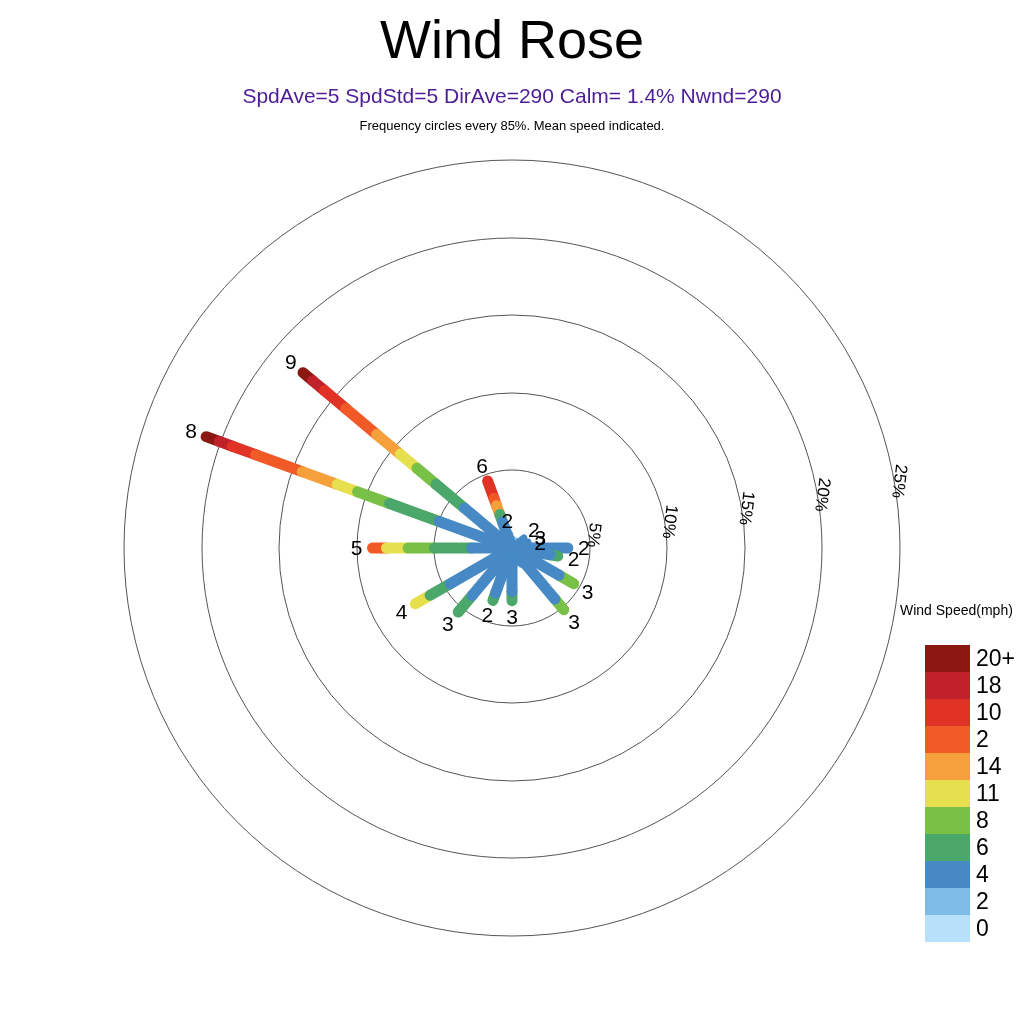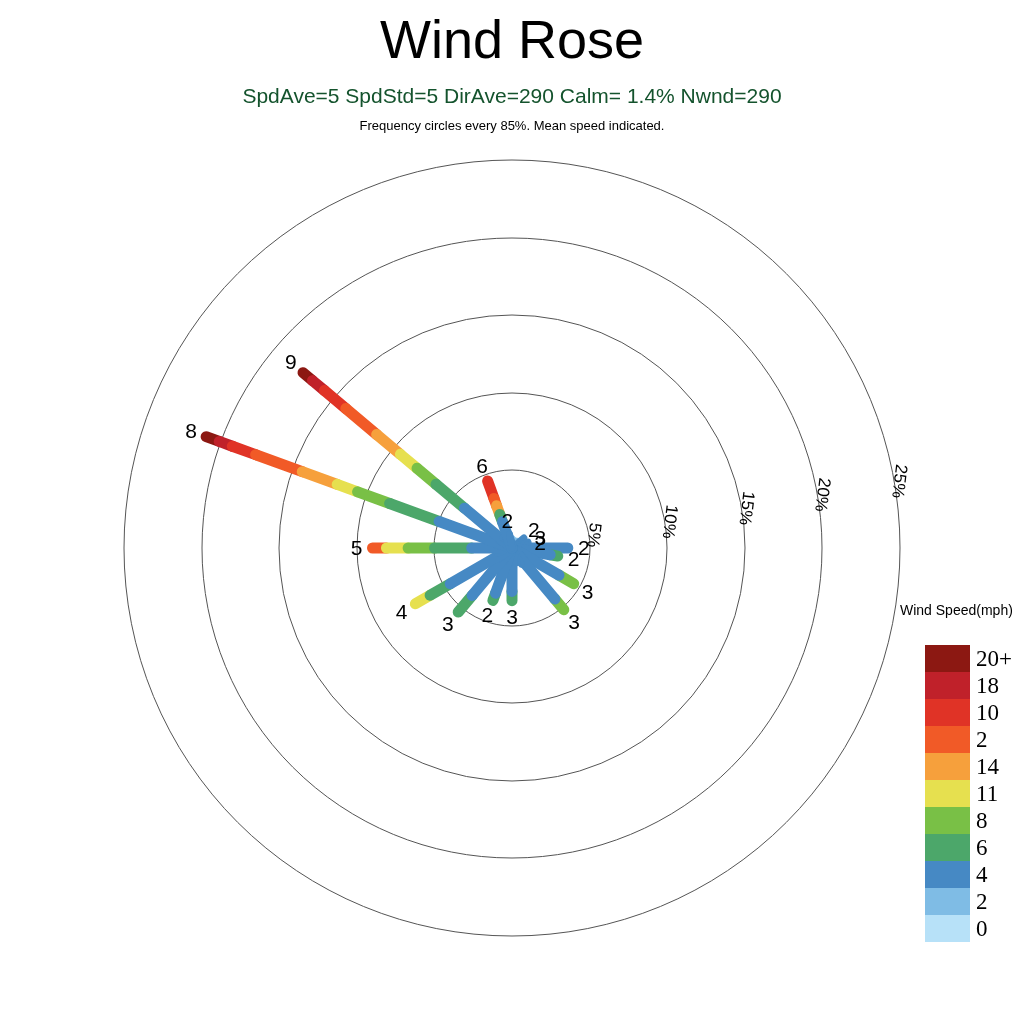--- a/index.html
+++ b/index.html
@@ -27,21 +27,21 @@
     color: #000000;
     letter-spacing: 0px;
   }
   #subtitle {
     position: absolute;
     top: 84px;
     left: 0;
     width: 1024px;
     text-align: center;
     font-size: 21px;
-    color: #14532d;
+    color: #4c1d95;
   }
   #subtitle2 {
     position: absolute;
     top: 118px;
     left: 0;
     width: 1024px;
     text-align: center;
     font-size: 13px;
     color: #000000;
   }
@@ -61,21 +61,20 @@
     left: 900px;
     top: 602px;
     font-size: 14px;
     color: #000000;
     white-space: nowrap;
   }
   .legend-row {
     display: flex;
     align-items: flex-end;
     height: 27px;
-    font-family: Liberation Serif, serif;
   }
   .legend-swatch {
     width: 45px;
     height: 27px;
     flex: 0 0 auto;
   }
   .legend-label {
     font-size: 23px;
     color: #000000;
     margin-left: 6px;

